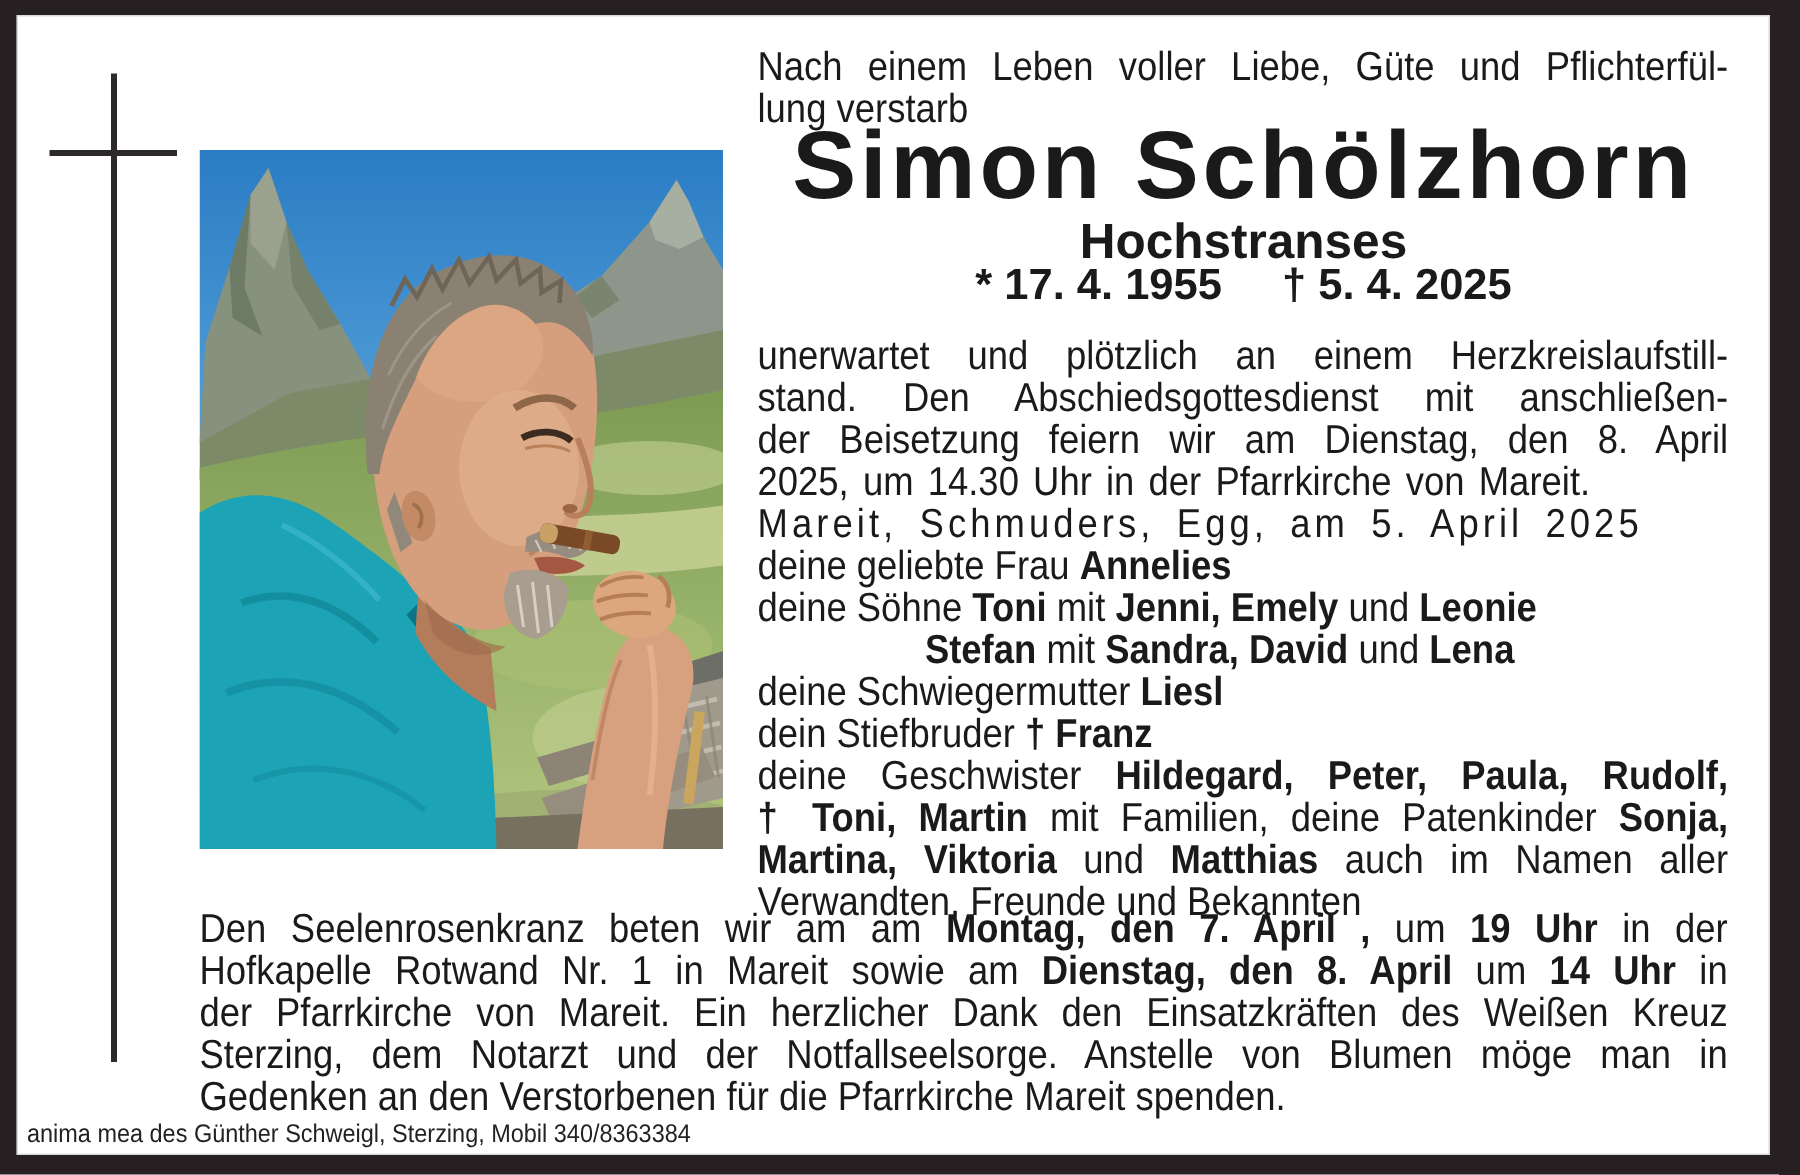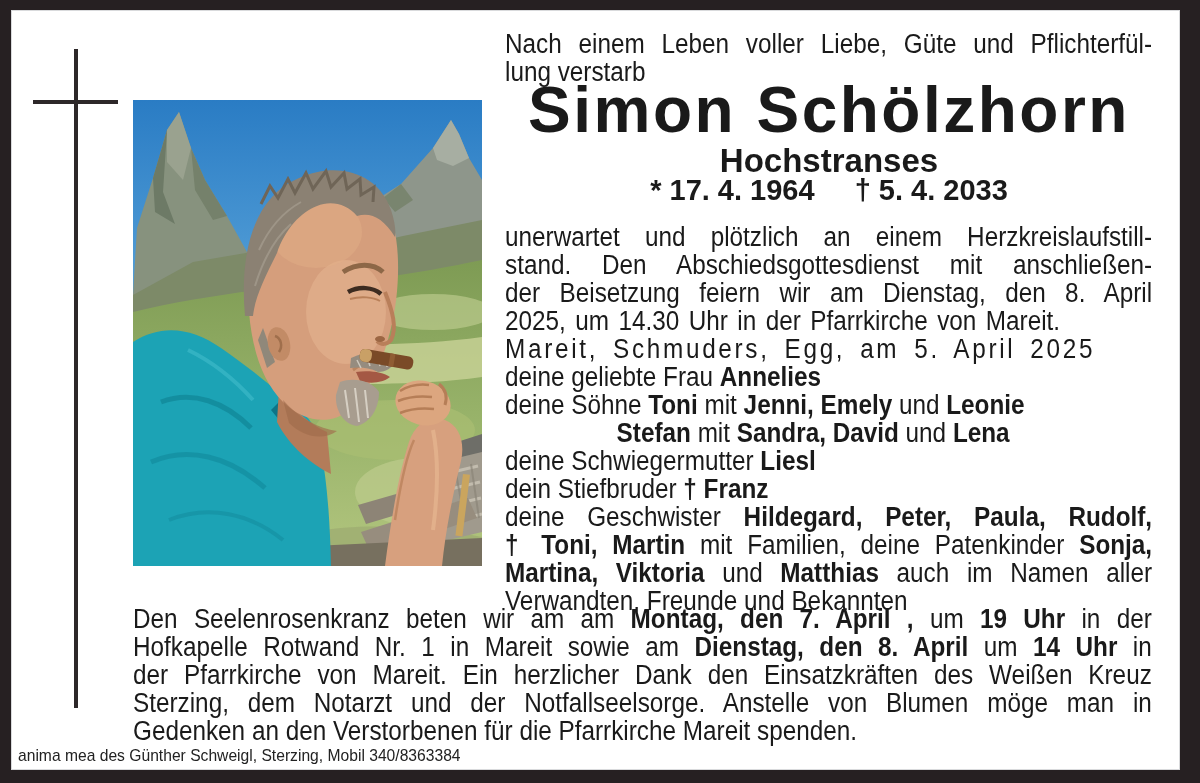--- a/index.html
+++ b/index.html
@@ -145,21 +145,21 @@
         <rect x="226" y="253" width="54" height="13" rx="5" fill="#7a4a27"></rect>
         <rect x="226" y="253" width="12" height="13" rx="5" fill="#c9a066"></rect>
         <rect x="256" y="253" width="5" height="13" fill="#8f5c33"></rect>
       </g>
     </svg>
   </div>
 
   <div class="hdr name">Simon Schölzhorn</div>
   <div class="hdr subtitle">Hochstranses</div>
   <div class="hdr dates">
-    <span class="birth">* 17. 4. 1964</span><span>† 5. 4. 2033</span>
+    <span class="birth">* 17. 4. 1955</span><span>† 5. 4. 2025</span>
   </div>
 
   <div class="rcol">
     <div class="ln j" style="top:0">Nach einem Leben voller Liebe, Güte und Pflichterfül-</div>
     <div class="ln" style="top:28px">lung verstarb</div>
     <div class="ln j" style="top:193px"><span>unerwartet und plötzlich an einem Herzkreislaufstill-</span></div>
     <div class="ln j" style="top:221px"><span>stand. Den Abschiedsgottesdienst mit anschließen-</span></div>
     <div class="ln j" style="top:249px"><span>der Beisetzung feiern wir am Dienstag, den 8. April</span></div>
     <div class="ln ws" style="top:277px"><span>2025, um 14.30 Uhr in der Pfarrkirche von Mareit.</span></div>
     <div class="ln sp" style="top:305px"><span>Mareit, Schmuders, Egg, am 5. April 2025</span></div>

